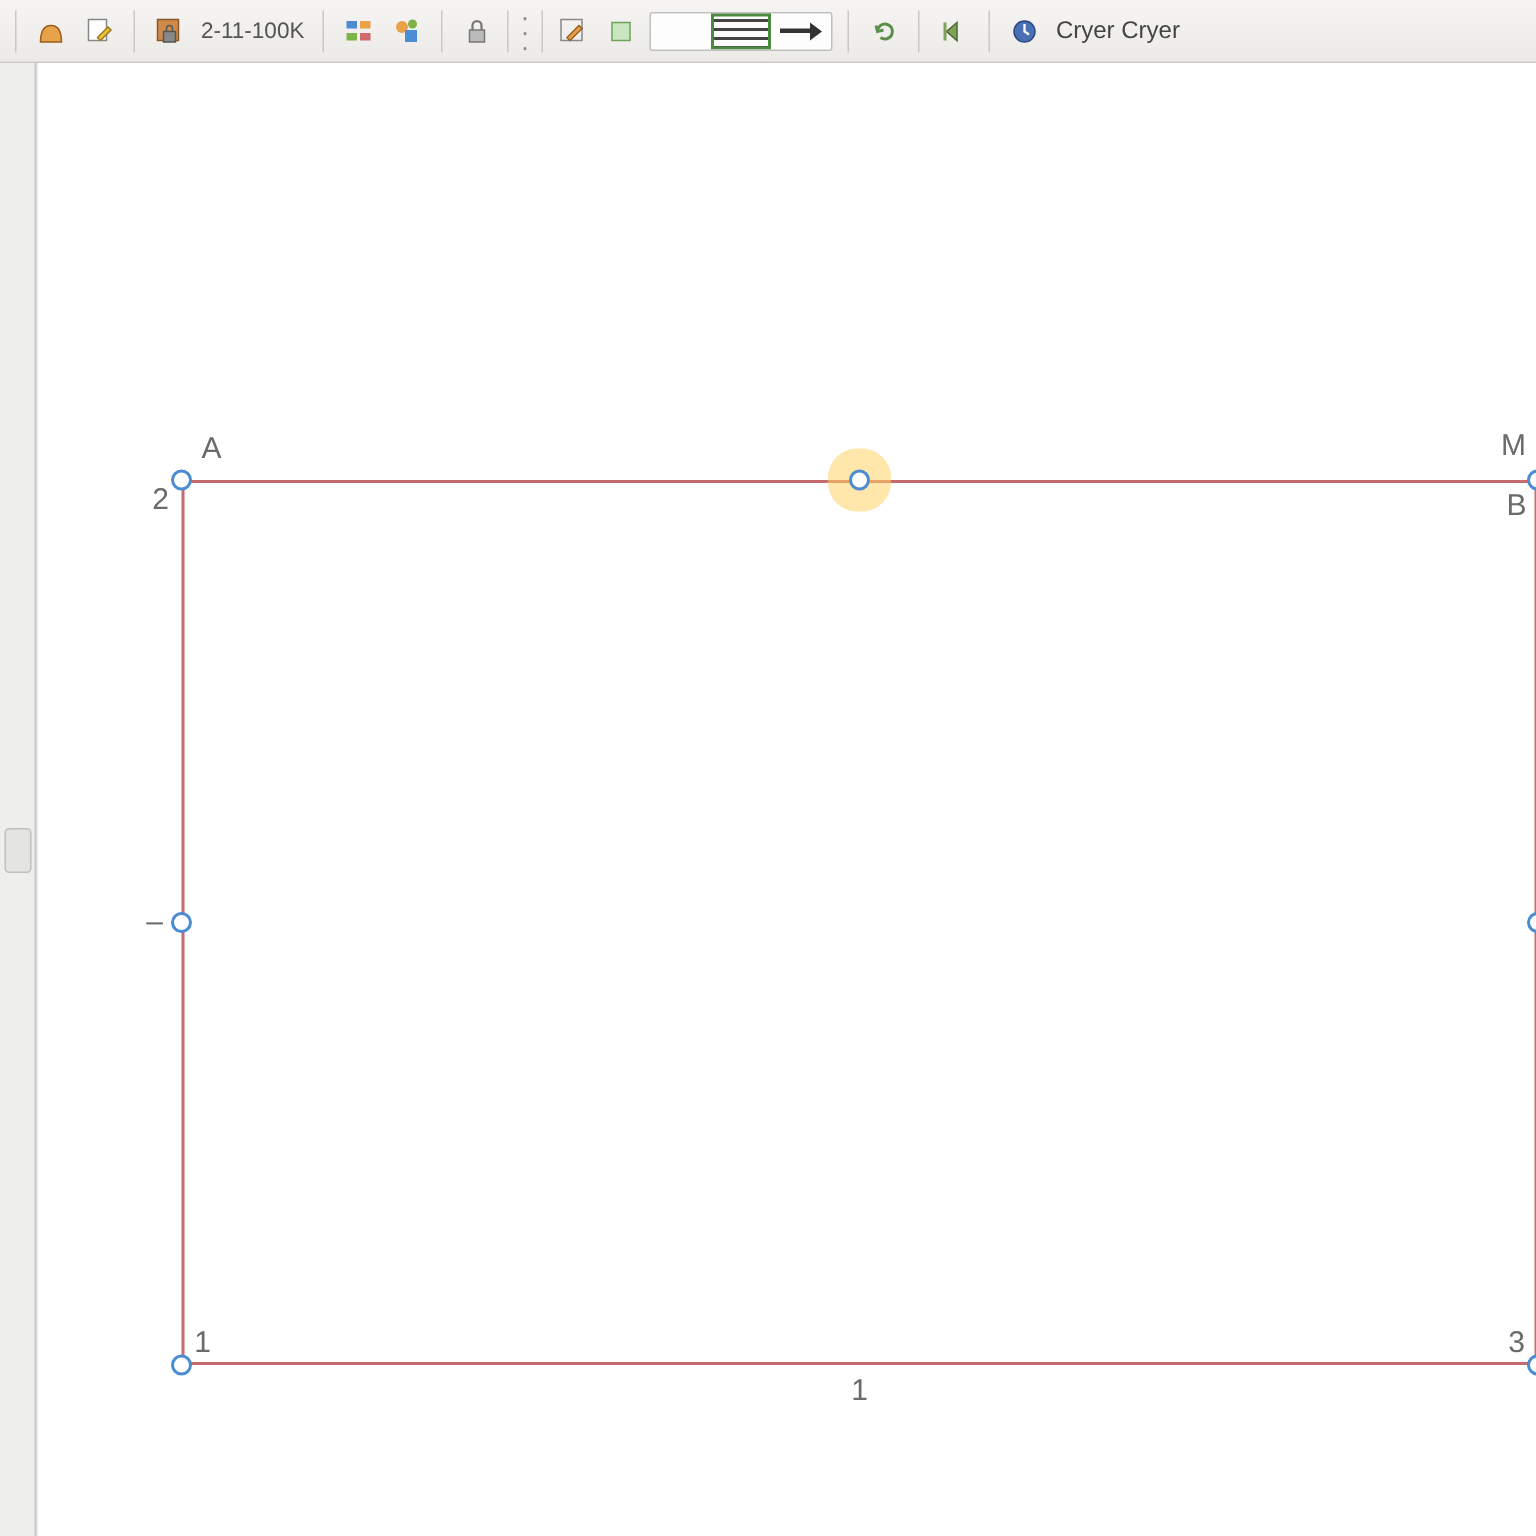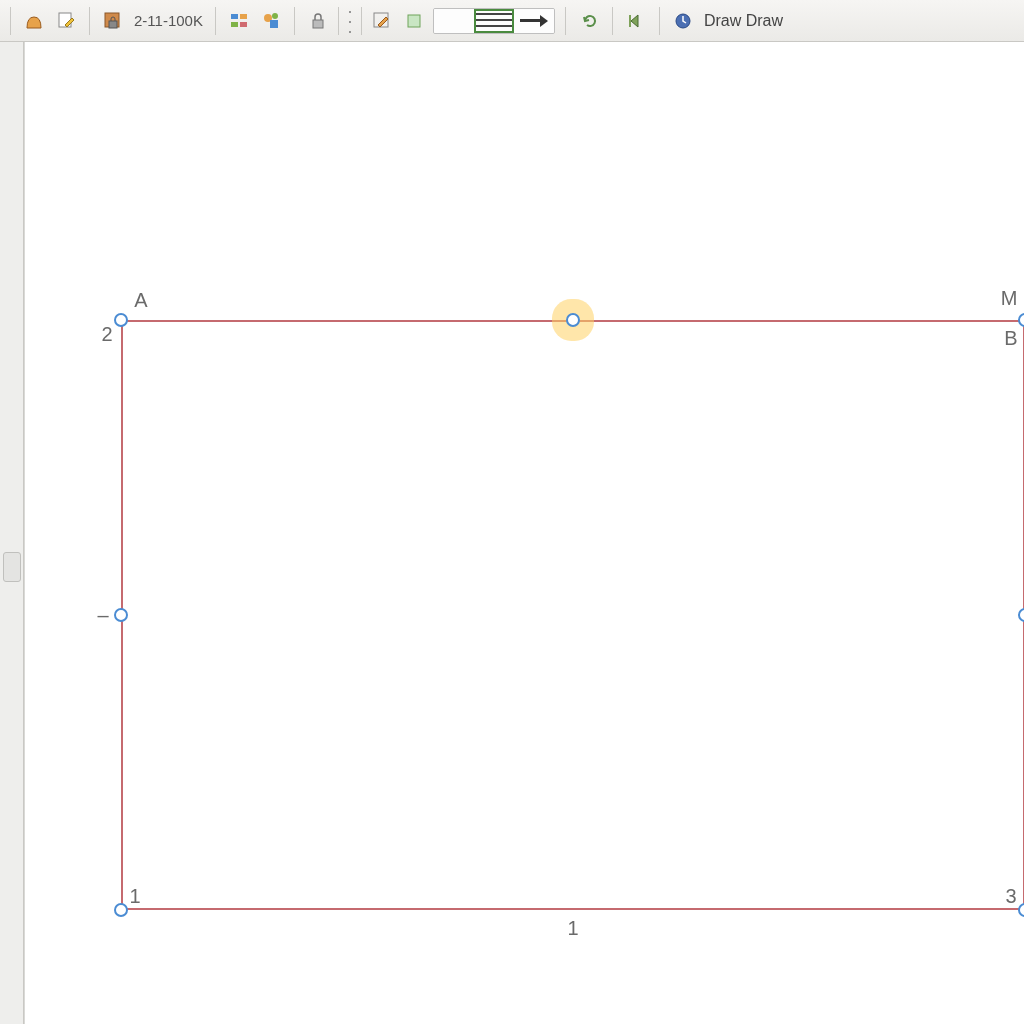--- a/index.html
+++ b/index.html
@@ -215,21 +215,21 @@
   </div>
 
   <div class="sep"></div>
 
   <div class="tbtn">
     <svg viewBox="0 0 20 20">
         <circle cx="10" cy="10" r="7" fill="#4b6fb3" stroke="#2a4a86"></circle>
         <path d="M10 5 v5 l3 2" stroke="#fff" stroke-width="1.5" fill="none"></path>
       </svg>
   </div>
-  <span class="cryer-label">Draw Draw</span>
+  <span class="cryer-label">Cryer Cryer</span>
 </div>
 
 <div class="workspace">
   <div class="gutter">
     <div class="handle"></div>
   </div>
   <div class="canvas-wrap">
 
     <div class="rect"></div>
 

